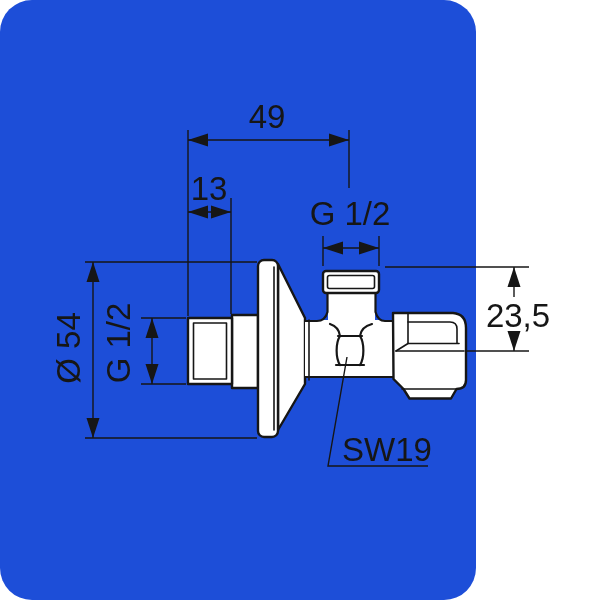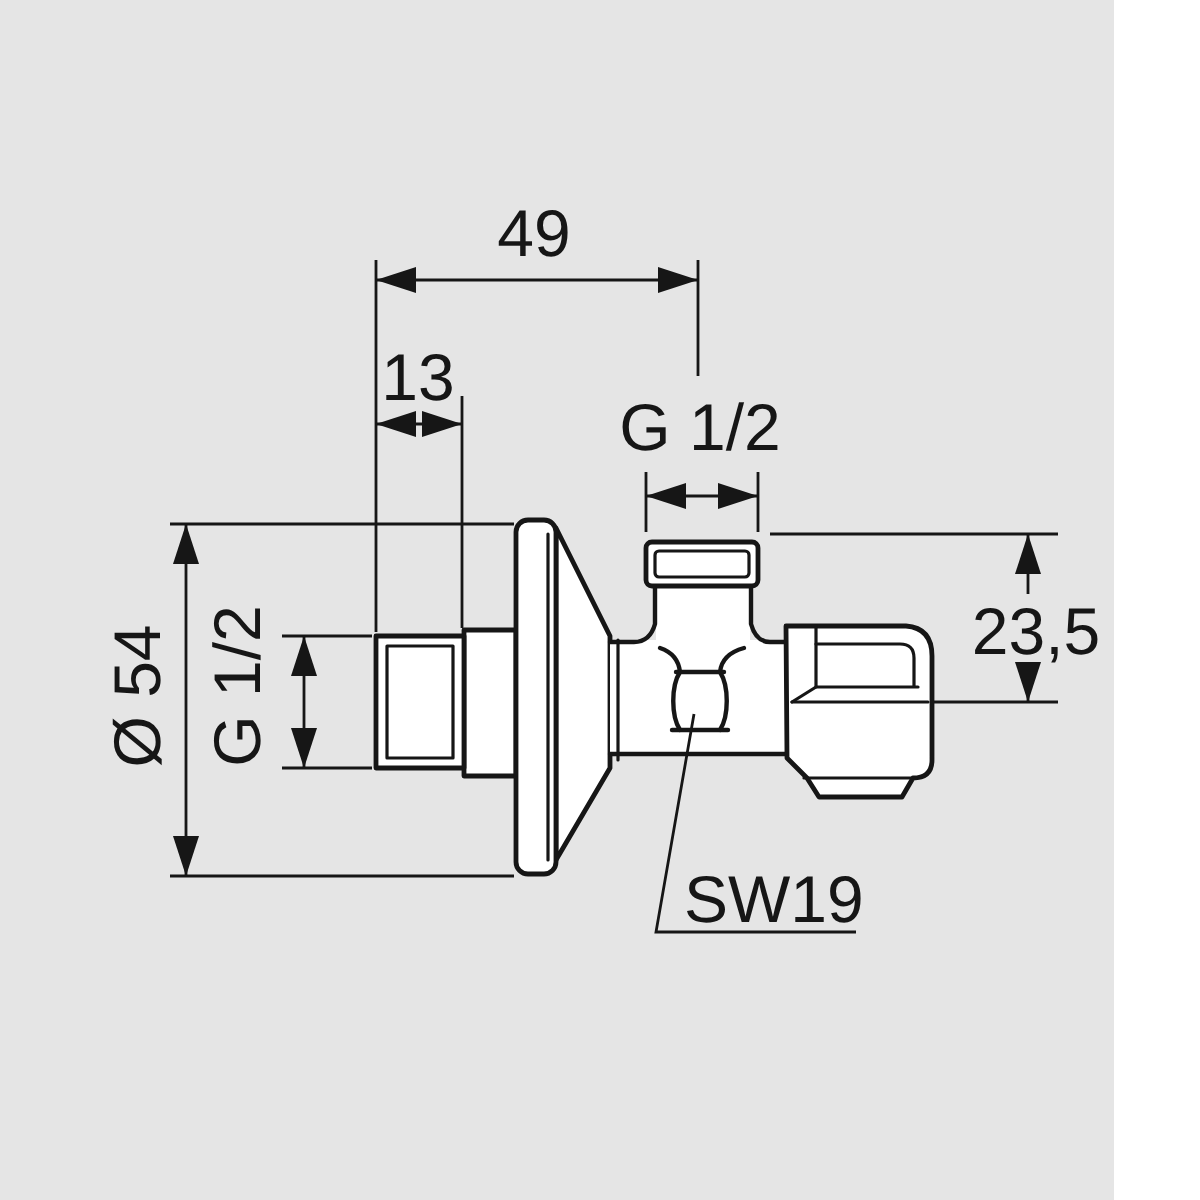--- a/index.html
+++ b/index.html
@@ -5,23 +5,24 @@
   html, body {
     margin: 0;
     padding: 0;
     background: #ffffff;
     width: 600px;
     height: 600px;
     overflow: hidden;
   }
   .canvas {
     position: relative;
-    width: 557px;
+    width: 476px;
     height: 600px;
-    background: #e5e5e5;
+    background: #1d4ed8;
+    border-radius: 32px;
   }
   svg { display: block; }
   .body-stroke   { fill: #ffffff; stroke: #161616; stroke-width: 2.4; stroke-linejoin: round; stroke-linecap: round; }
   .body-line     { fill: none;    stroke: #161616; stroke-width: 2.2; stroke-linejoin: round; stroke-linecap: round; }
   .inner-line    { fill: none;    stroke: #161616; stroke-width: 1.6; stroke-linejoin: round; stroke-linecap: round; }
   .fill-only     { fill: #ffffff; stroke: none; }
   .dim-line      { fill: none;    stroke: #161616; stroke-width: 1.4; stroke-linecap: butt; }
   .dim-arrow     { fill: #161616; stroke: none; }
   .dim-text {
     font-family: "Liberation Sans", sans-serif;

